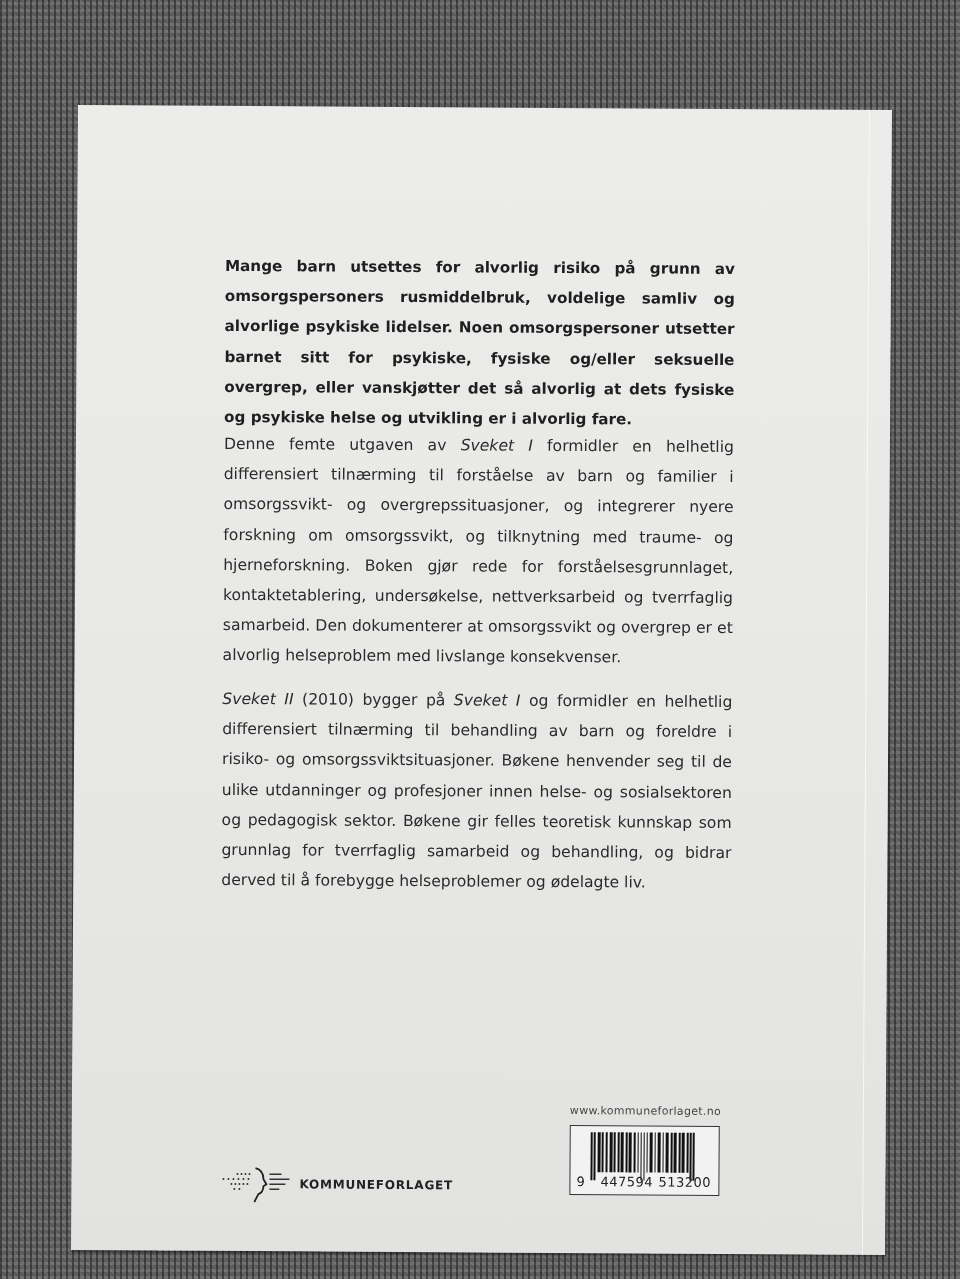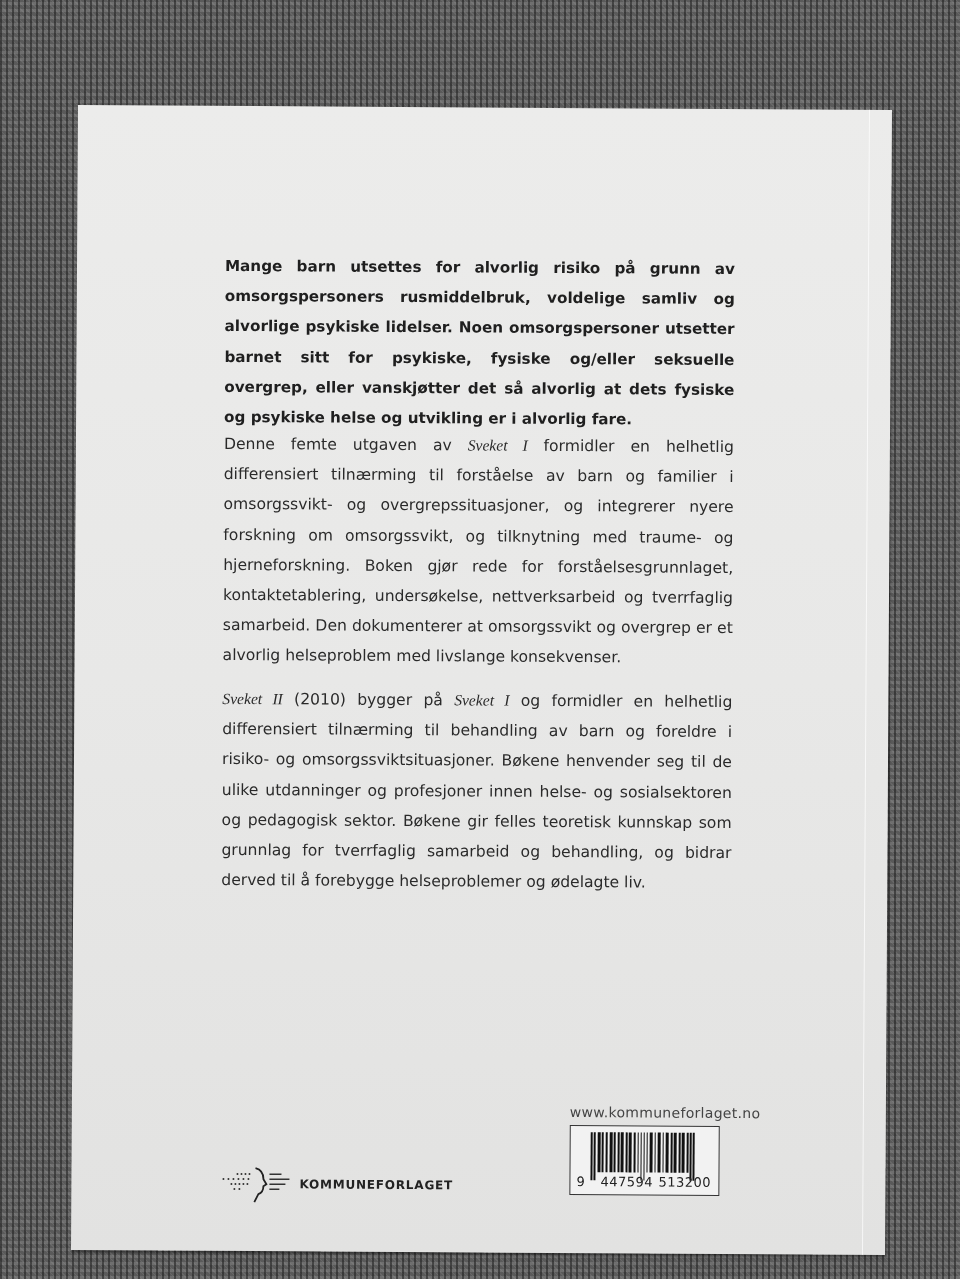--- a/index.html
+++ b/index.html
@@ -23,23 +23,23 @@
     background: rgba(255,255,255,0.7);
   }
   .para {
     position: absolute; left: 148px; width: 510px;
     color: #2a2a2a; font-size: 15.6px; line-height: 30.2px;
     text-align: justify; margin: 0;
   }
   .para.lead { font-weight: bold; font-size: 15.2px; top: 145px; color: #1f1f1f; }
   .para.p2 { top: 323px; }
   .para.p3 { top: 578px; }
-  .para i { font-style: italic; font-family: Liberation Serif, serif; }
+  .para i { font-style: italic; }
   .url {
-    position: absolute; left: 498px; top: 996px; font-size: 14px; color: #444;
+    position: absolute; left: 498px; top: 996px; font-size: 11px; color: #444;
     letter-spacing: 0.3px;
   }
   .barcode-box {
     position: absolute; left: 498px; top: 1017px; width: 150px; height: 70px;
     border: 1.5px solid #333; background: #f2f2f2; box-sizing: border-box;
   }
   .bars {
     position: absolute; left: 20px; top: 6px; width: 120px; height: 46px;
     display: flex; align-items: flex-start;
   }

